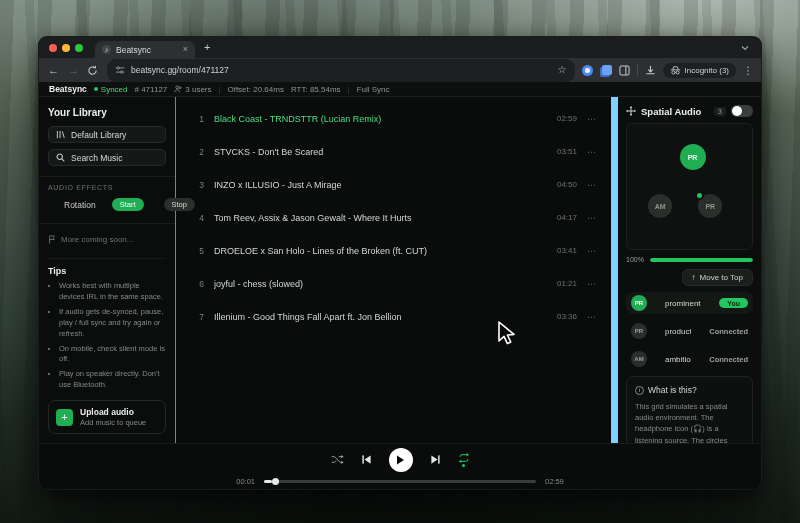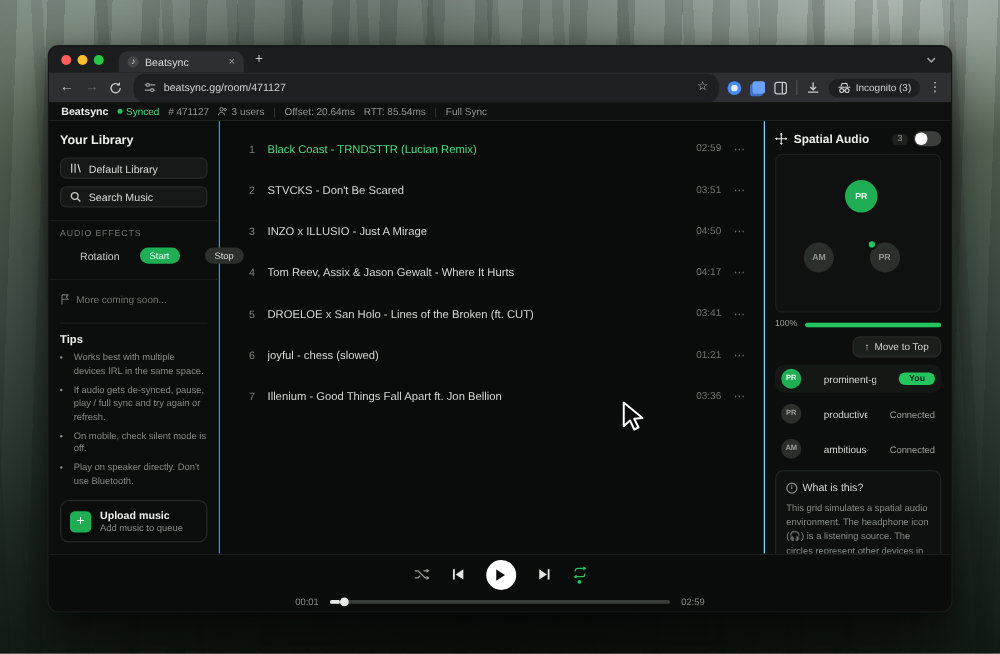--- a/index.html
+++ b/index.html
@@ -97,21 +97,21 @@
   
   .queue { flex:1; min-width:0; padding-top:5px; }
   .track { height:33px; display:flex; align-items:center; gap:10px; padding:0 14px 0 18px; }
   .t-num { width:10px; text-align:right; font-size:8.5px; color:#7c817c; flex:0 0 10px; }
   .t-title { flex:1; font-size:9px; color:#d4d7d4; white-space:nowrap; overflow:hidden; }
   .track.active .t-title { color:#4ade80; }
   .t-dur { font-size:8px; color:#6f746f; }
   .t-menu { color:#6f746f; font-size:9px; letter-spacing:1px; }
 
   
-  .rightpanel { width:150px; flex:0 0 150px; border-left:1px solid #7dd3fc; background:#0c0e0d;
+  .rightpanel { width:150px; flex:0 0 150px; border-left:7px solid #7dd3fc; background:#0c0e0d;
     padding:8px; display:flex; flex-direction:column; gap:6px; overflow:hidden; }
   .sp-head { display:flex; align-items:center; gap:5px; }
   .sp-title { flex:1; font-size:9.5px; font-weight:bold; color:#eceeec; }
   .sp-badge { font-size:7px; color:#9aa09a; background:#1c201d; border-radius:3px; padding:1px 4px; }
   .toggle { width:22px; height:12px; border-radius:6px; background:#3a3f3b; position:relative; }
   .knob { position:absolute; left:1px; top:1px; width:10px; height:10px; border-radius:50%; background:#fff; }
   .sp-grid { height:127px; flex:0 0 127px; background:#0e1110; border:1px solid #1d211e; border-radius:6px; position:relative; }
   .node { position:absolute; border-radius:50%; display:flex; align-items:center; justify-content:center; font-size:7px; font-weight:bold; }
   .node.n-green { width:26px; height:26px; background:#1fae54; color:#eafeef; left:42%; top:16%; }
   .node.n-am { width:24px; height:24px; background:#2b2f2c; color:#8f948f; left:17%; top:56%; }
@@ -123,21 +123,21 @@
   .vol-fill { position:absolute; inset:0; width:100%; background:#22c55e; border-radius:2px; }
   .move-top { align-self:flex-end; background:#1b1f1c; border:1px solid #262b27; border-radius:6px;
     color:#cfd3cf; font-size:8px; padding:3px 9px; display:flex; gap:4px; align-items:center; }
   .user-row { display:flex; align-items:center; gap:18px; padding:3px 5px; border-radius:7px; }
   .user-row.me { background:#141815; }
   .avatar { width:16px; height:16px; flex:0 0 16px; border-radius:50%; background:#2b2f2c; color:#9aa09a;
     font-size:6px; font-weight:bold; display:flex; align-items:center; justify-content:center; }
   .avatar.green { background:#1fae54; color:#eafeef; }
   .u-name { flex:1; font-size:8px; color:#d4d7d4; white-space:nowrap; overflow:hidden; min-width:0; }
   .badge-you { background:#22c55e; color:#0a2413; font-size:7px; font-weight:bold; padding:1.5px 8px; border-radius:8px; }
-  .u-status { font-size:7.5px; color:#9aa09a; }
+  .u-status { font-size:7.5px; color:#9aa09a;font-weight:bold; }
   .info-box { border:1px solid #202421; background:#0d100f; border-radius:7px; padding:7px 8px;
     color:#858b86; font-size:7.5px; line-height:1.5; }
   .info-title { display:flex; align-items:center; gap:4px; color:#d4d7d4; font-size:8.5px; margin-bottom:4px; }
   .info-i { width:9px; height:9px; flex:0 0 9px; border:1px solid #858b86; border-radius:50%; font-size:6px;
     display:flex; align-items:center; justify-content:center; color:#b8bdb8; }
   .info-box p { margin-bottom:6px; }
   .info-box p:last-child { margin-bottom:0; }
 
   
   .playerbar { height:46px; flex:0 0 46px; border-top:1px solid #191c1a; background:#0a0c0b;
@@ -310,21 +310,21 @@
             <li>Works best with multiple devices IRL in the same space.</li>
             <li>If audio gets de-synced, pause, play / full sync and try again or refresh.</li>
             <li>On mobile, check silent mode is off.</li>
             <li>Play on speaker directly. Don't use Bluetooth.</li>
           </ul>
         </div>
 
         <div class="upload">
           <span class="up-plus">+</span>
           <span>
-            <div class="up-title">Upload music</div>
+            <div class="up-title">Upload audio</div>
             <div class="up-sub">Add music to queue</div>
           </span>
         </div>
       </aside>
 
       <main class="queue">
         <div class="track active">
           <span class="t-num">1</span>
           <span class="t-title">Black Coast - TRNDSTTR (Lucian Remix)</span>
           <span class="t-dur">02:59</span>

